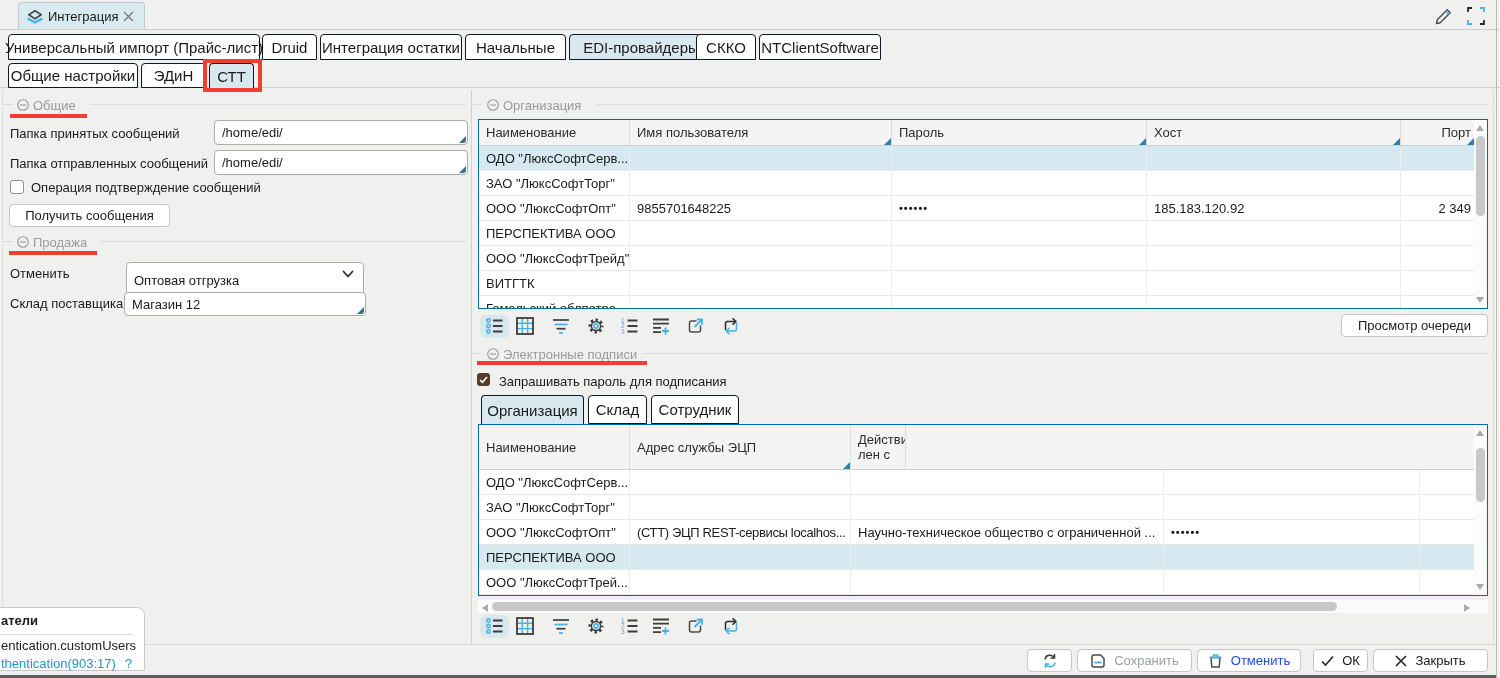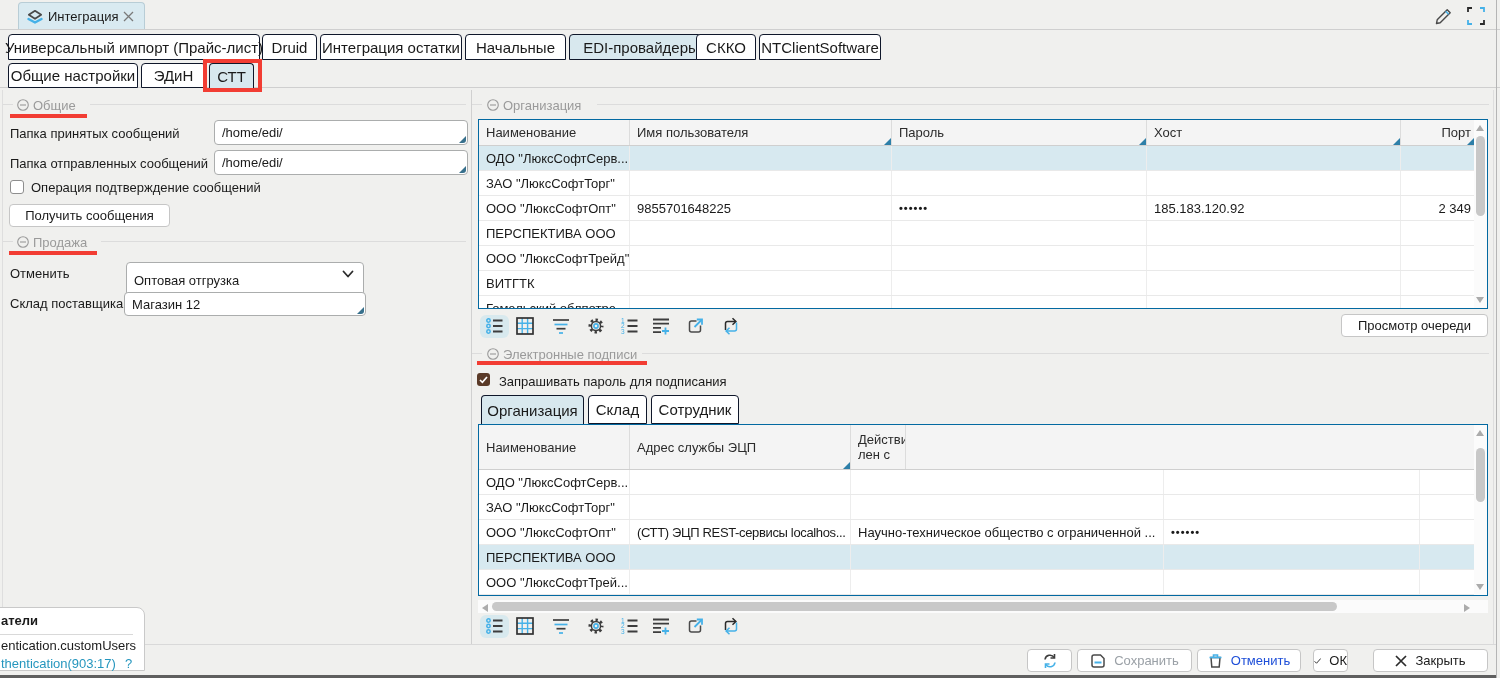--- a/index.html
+++ b/index.html
@@ -374,21 +374,21 @@
       <path d="M4.5 9.5 H11.5" stroke="#45b1e8" stroke-width="2"></path>
     </svg>
   Сохранить</div>
 <div class="btn" style="left:1197px;top:649px;width:104px;height:23px;color:#1d4ed8">
   <svg style="margin-right:8px" width="15" height="16" viewBox="0 0 15 16">
       <path d="M3 4.5 H12 L11.2 14 H3.8 Z" fill="none" stroke="#4a4a4a" stroke-width="1.5"></path>
       <path d="M1.5 4.5 H13.5" stroke="#45b1e8" stroke-width="1.6"></path>
       <path d="M5.5 4 V2 H9.5 V4" fill="none" stroke="#45b1e8" stroke-width="1.6"></path>
     </svg>
   Отменить</div>
-<div class="btn" style="left:1313px;top:649px;width:35px;height:23px">
+<div class="btn" style="left:1313px;top:649px;width:55px;height:23px">
   <svg style="margin-right:8px" width="13" height="12" viewBox="0 0 13 12">
       <path d="M1 6.5 L4.5 10 L12 1.5" fill="none" stroke="#2b2b2b" stroke-width="1.7"></path>
     </svg>
   ОК</div>
 <div class="btn" style="left:1373px;top:649px;width:115px;height:23px">
   <svg style="margin-right:8px" width="12" height="12" viewBox="0 0 12 12">
       <path d="M1 1 L11 11 M11 1 L1 11" stroke="#2b2b2b" stroke-width="1.7"></path>
     </svg>
   Закрыть</div>
 

